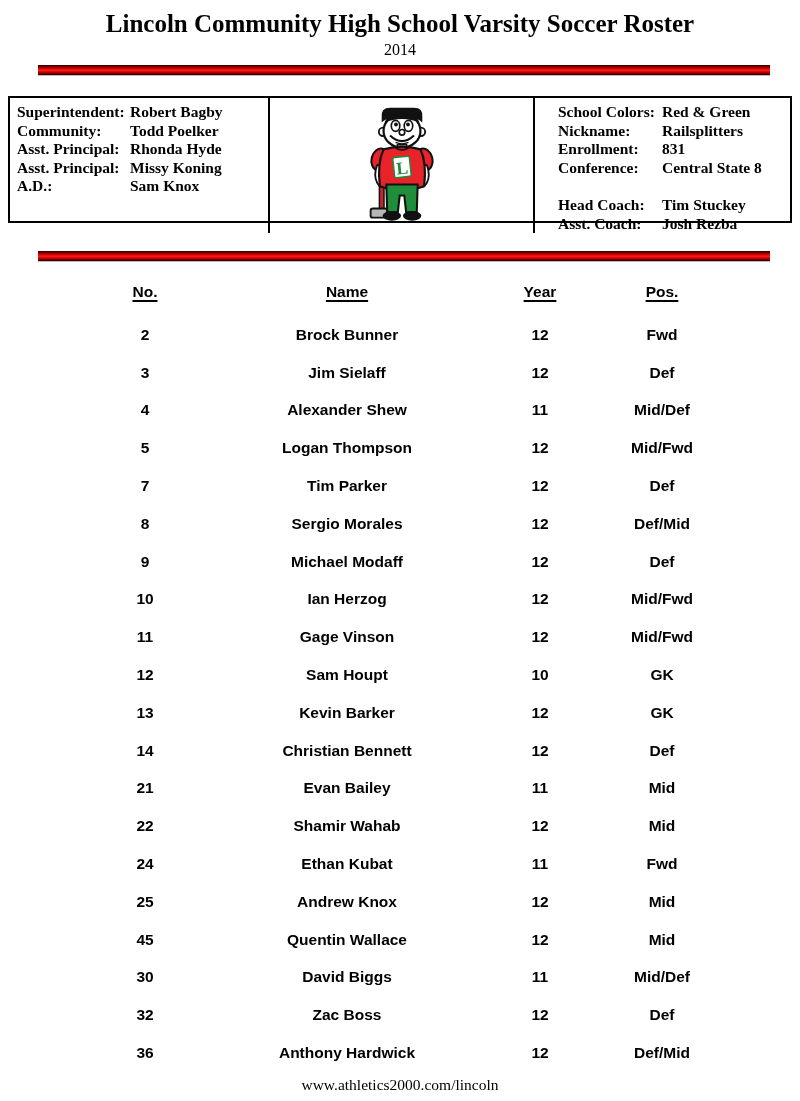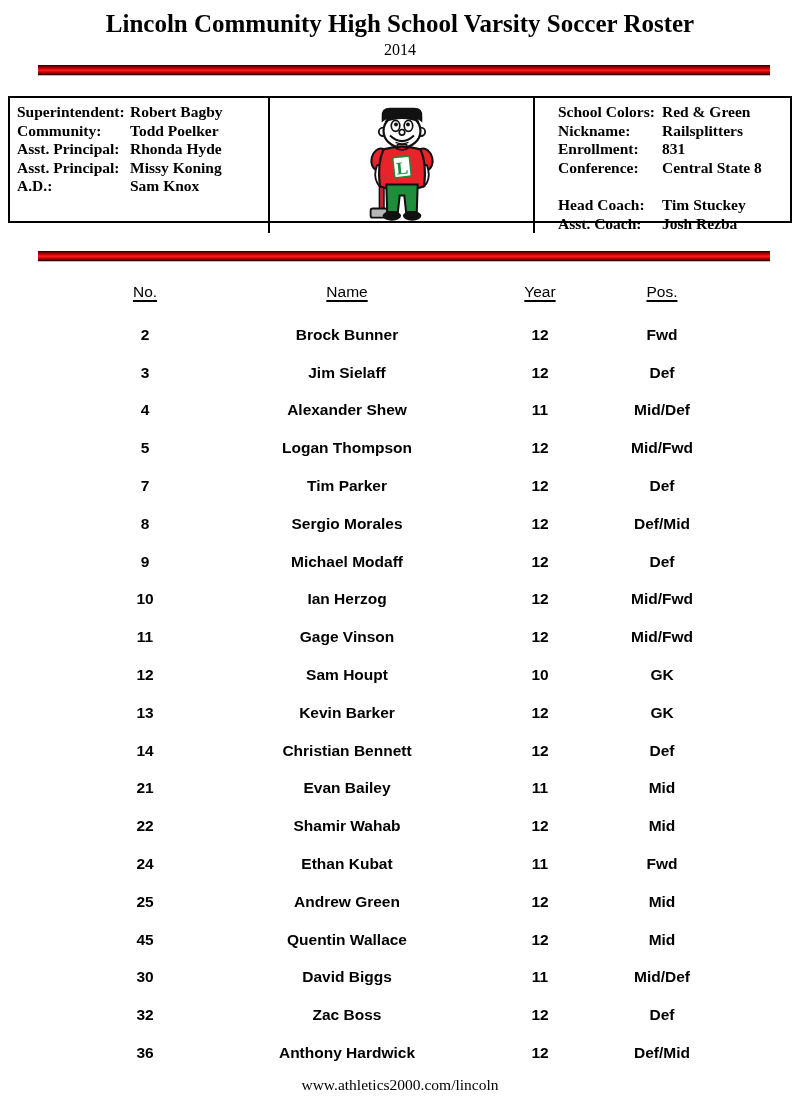--- a/index.html
+++ b/index.html
@@ -23,21 +23,21 @@
   .cell-staff{border-right:2px solid #000;padding:5px 6px 0 7px;}
   .cell-mascot{border-right:2px solid #000;display:flex;align-items:center;justify-content:center;}
   .cell-school{padding:5px 6px 0 23px;}
   .info-row{display:flex;font-weight:bold;font-size:15.5px;line-height:18.6px;min-height:18.6px;white-space:nowrap;}
   .cell-staff .info-label{width:113px;flex:none;}
   .cell-school .info-label{width:104px;flex:none;}
 
   
   .roster{margin-top:22px;}
   .r-grid{display:grid;grid-template-columns:146px 258px 128px 116px;padding-left:72px;
-    font-family:"Liberation Sans",sans-serif;font-weight:normal;font-size:15.5px;}
+    font-family:"Liberation Sans",sans-serif;font-weight:bold;font-size:15.5px;}
   .r-grid > div{text-align:center;}
   .hdr-row > div > span{text-decoration:underline;text-decoration-thickness:2px;text-underline-offset:3px;}
   .hdr-row{height:22px;}
   .rows{margin-top:11px;}
   .roster-row{height:37.8px;align-items:center;display:grid;grid-template-columns:146px 258px 128px 116px;
     padding-left:72px;font-family:"Liberation Sans",sans-serif;font-weight:bold;font-size:15.5px;}
   .roster-row > div{text-align:center;}
 
   
   .footer{margin-top:4px;text-align:center;font-size:15.5px;}
@@ -278,21 +278,21 @@
 
       <div class="roster-row">
         <div>24</div>
         <div>Ethan Kubat</div>
         <div>11</div>
         <div>Fwd</div>
       </div>
 
       <div class="roster-row">
         <div>25</div>
-        <div>Andrew Green</div>
+        <div>Andrew Knox</div>
         <div>12</div>
         <div>Mid</div>
       </div>
 
       <div class="roster-row">
         <div>45</div>
         <div>Quentin Wallace</div>
         <div>12</div>
         <div>Mid</div>
       </div>

